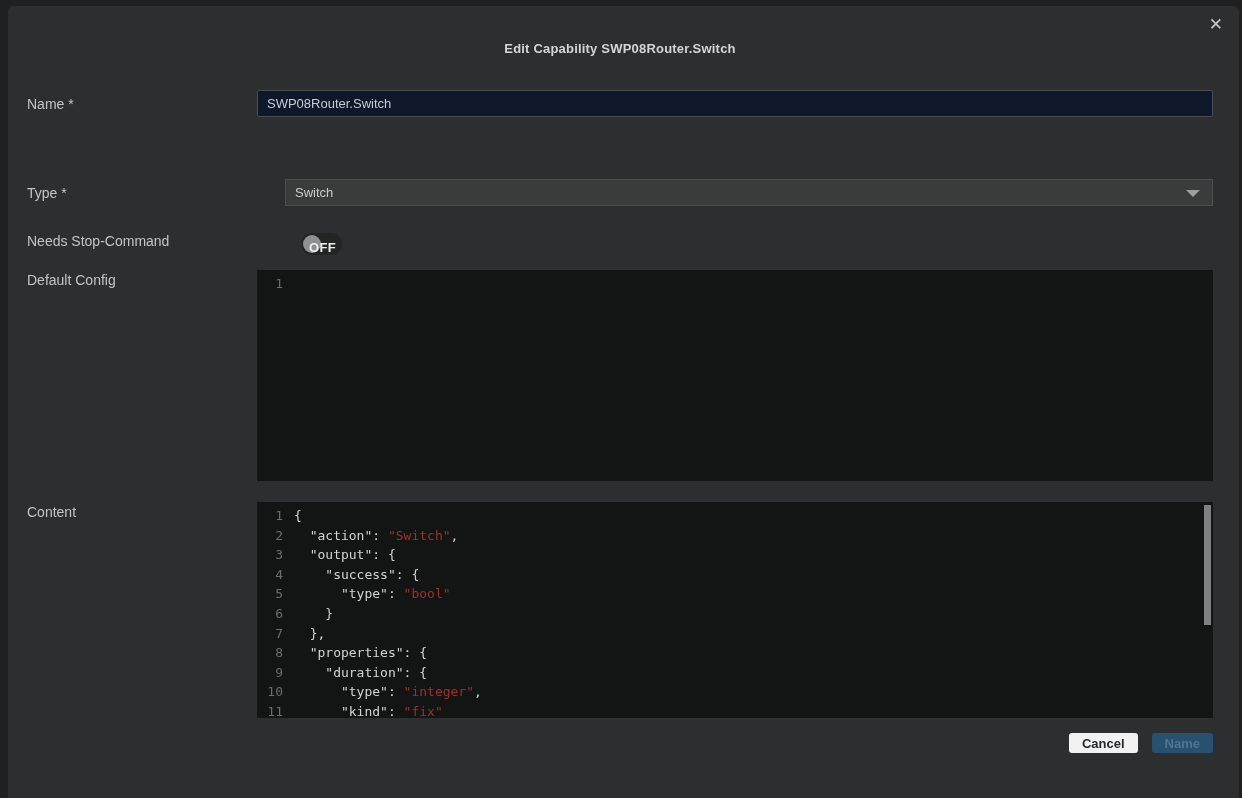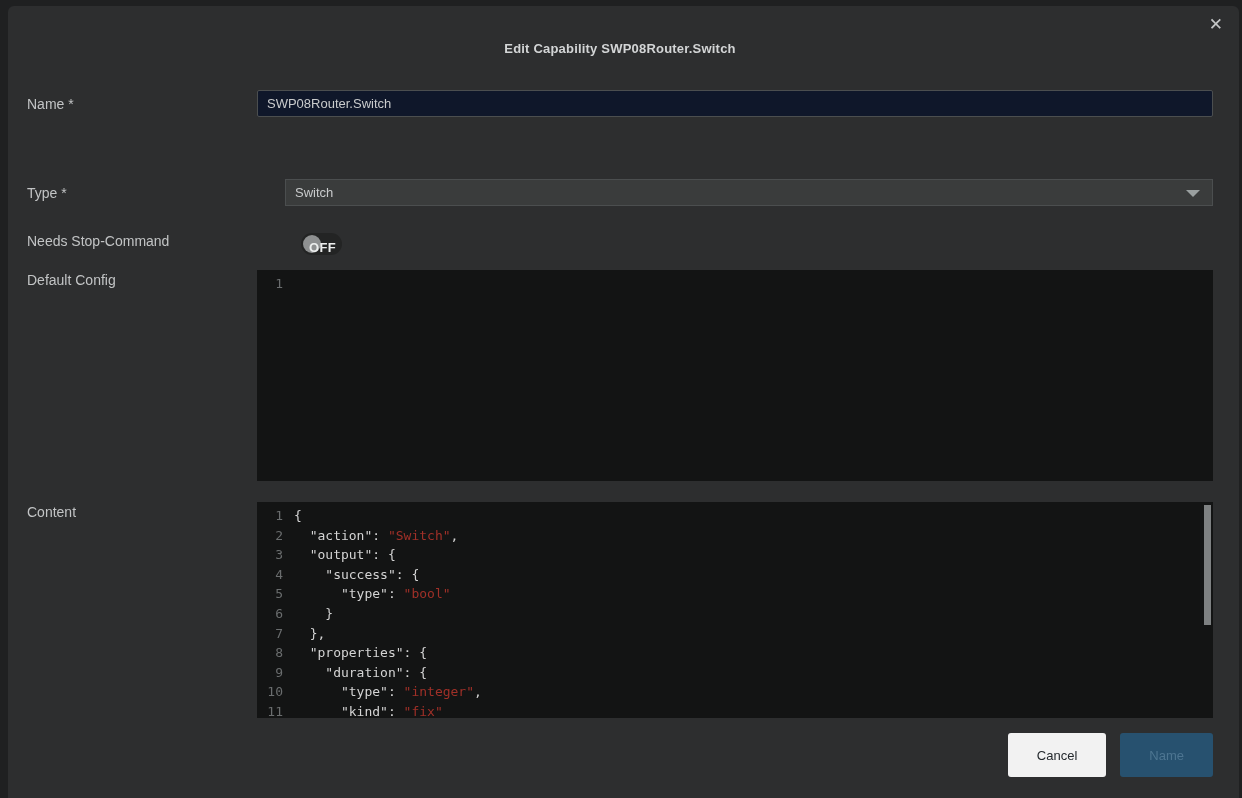--- a/index.html
+++ b/index.html
@@ -140,27 +140,27 @@
     background: #7e8182;
   }
   .footer {
     display: flex;
     justify-content: flex-end;
     gap: 14px;
     margin-top: 15px;
     padding-right: 26px;
   }
   .btn {
-    height: 44px;
+    height: 20px;
     border: none;
     border-radius: 3px;
     font-size: 13px;
-    font-weight: normal;
+    font-weight: bold;
     font-family: "Liberation Sans", sans-serif;
-    padding: 0 29px;
+    padding: 0 13px;
     cursor: pointer;
   }
   .btn-cancel { background: #f2f2f2; color: #24292d; }
   .btn-save   { background: #27516f; color: #4d7591; }
 </style>
 </head>
 <body>
 
 <div class="modal">
 

